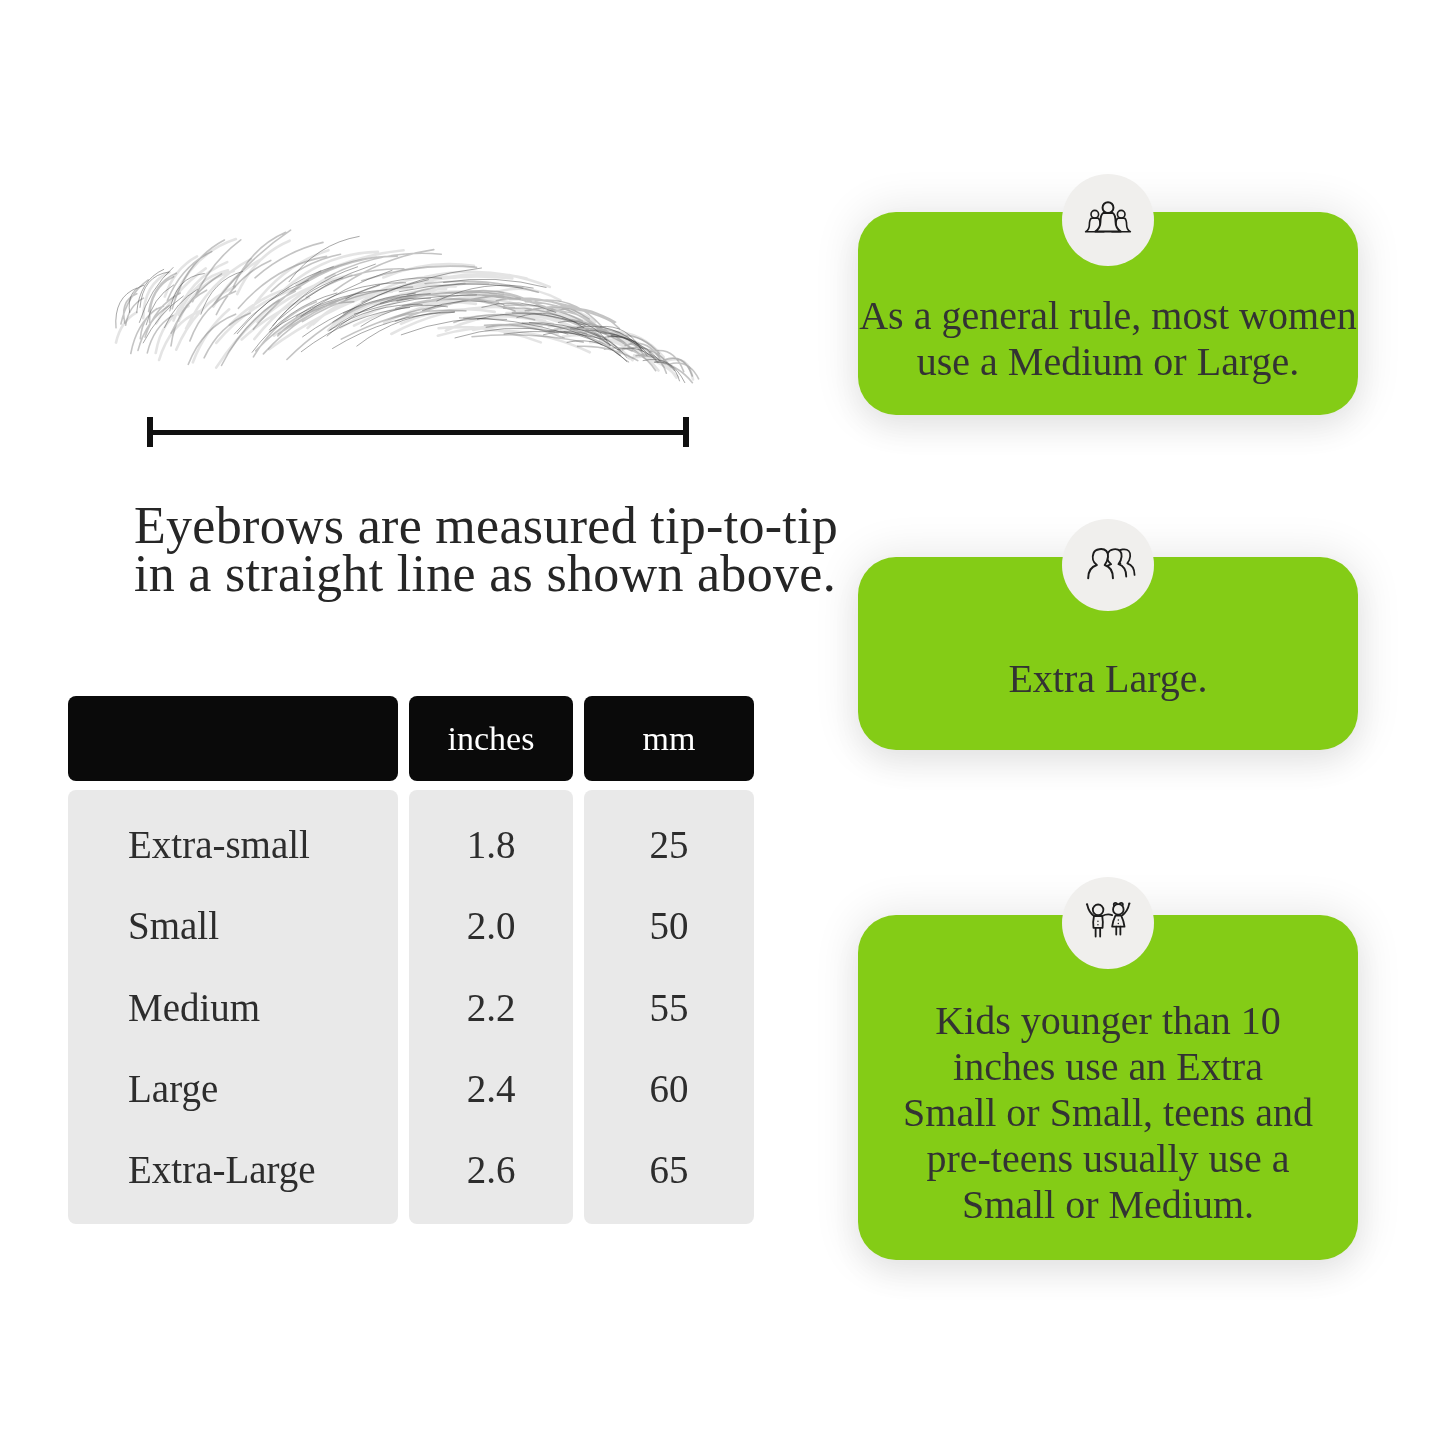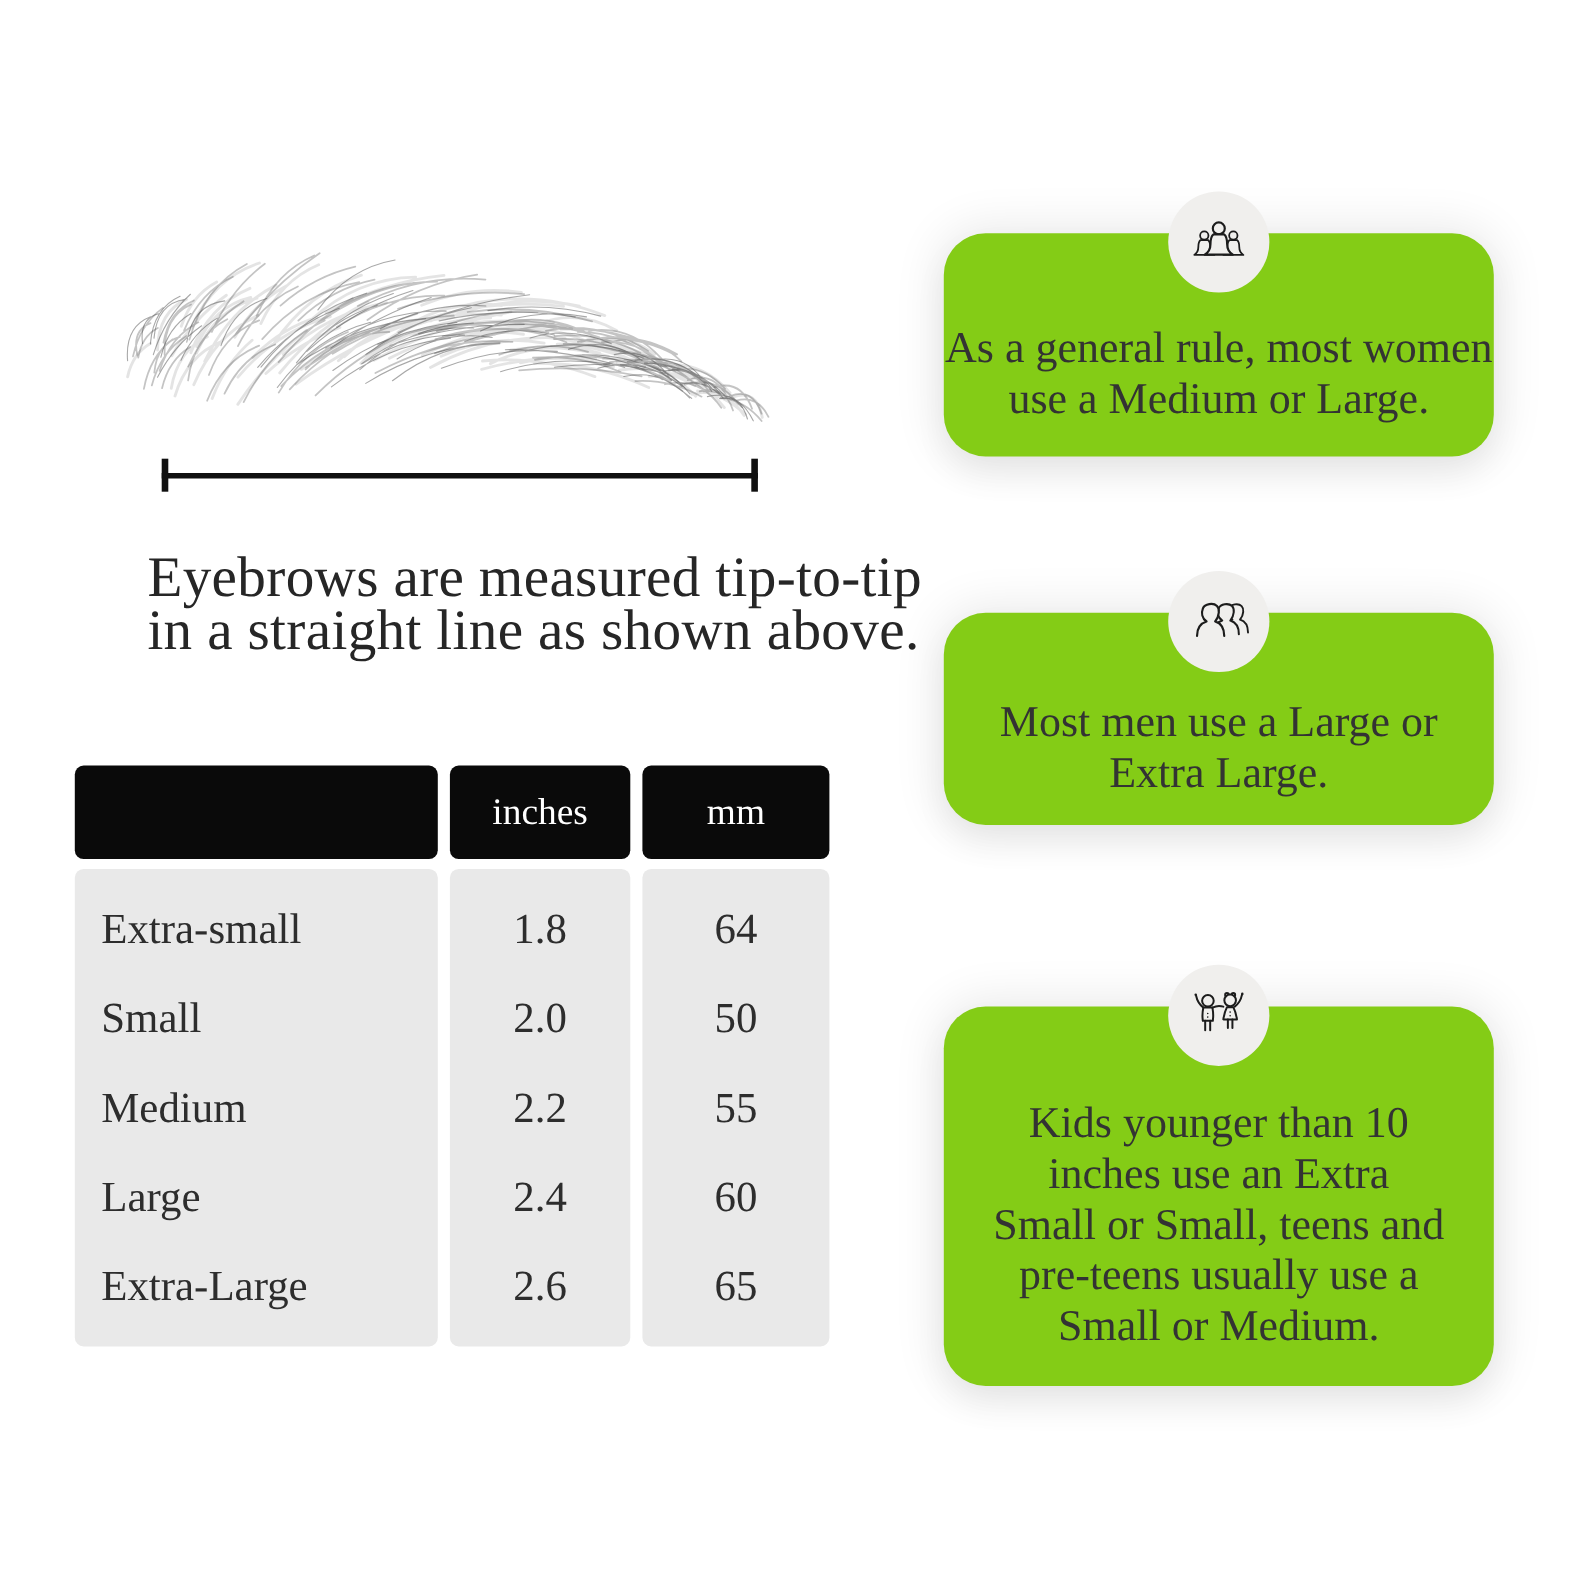--- a/index.html
+++ b/index.html
@@ -24,21 +24,21 @@
   .col-mm{width:170px;}
   .size-table .th{
     height:85px;background:#0a0a0a;border-radius:8px;color:#ffffff;
     display:flex;align-items:center;justify-content:center;font-size:34px;
   }
   .size-table .tbody{
     margin-top:9px;height:434px;background:#e9e9e9;border-radius:8px;
     display:flex;flex-direction:column;padding:14px 0;box-sizing:border-box;
   }
   .size-table .td{flex:1;display:flex;align-items:center;justify-content:center;font-size:39px;color:#2d2d2d;}
-  .col-label .td{justify-content:flex-start;padding-left:24px;}
+  .col-label .td{justify-content:flex-start;padding-left:60px;}
   
   .card{
     position:absolute;left:858px;width:500px;background:#84cc16;border-radius:38px;
     box-shadow:0 0 42px 6px rgba(0,0,0,0.085), 0 16px 30px rgba(0,0,0,0.05);
   }
   .card-1{top:212px;height:203px;}
   .card-2{top:557px;height:193px;}
   .card-3{top:915px;height:345px;}
   .icon-circle{
     position:absolute;top:-38px;left:50%;transform:translateX(-50%);
@@ -90,21 +90,21 @@
         <div class="td">1.8</div>
         <div class="td">2.0</div>
         <div class="td">2.2</div>
         <div class="td">2.4</div>
         <div class="td">2.6</div>
       </div>
     </div>
     <div class="col col-mm">
       <div class="th">mm</div>
       <div class="tbody">
-        <div class="td">64</div>
+        <div class="td">25</div>
         <div class="td">50</div>
         <div class="td">55</div>
         <div class="td">60</div>
         <div class="td">65</div>
       </div>
     </div>
   </div>
 
   <div class="card card-1">
     <div class="icon-circle">
@@ -137,21 +137,20 @@
         </g>
         <g transform="translate(8,-1) scale(0.94)">
           <path fill="#f0efed" d="M -15,16 C -15,6.5 -11,2 -4.5,0 C -9.5,-3.5 -10.5,-9.5 -8.5,-14.5 C -6.5,-19.5 3,-21 7,-17 C 10,-14 10,-6.5 5,0 C 11.5,2 15,6.5 15,16"></path>
         </g>
         <g transform="translate(-9,0)">
           <path fill="#f0efed" d="M -15,16 C -15,6.5 -11,2 -4.5,0 C -9.5,-3.5 -10.5,-9.5 -8.5,-14.5 C -6.5,-19.5 3,-21 7,-17 C 10,-14 10,-6.5 5,0 C 11.5,2 15,6.5 15,16"></path>
         </g>
       </svg>
     </div>
     <div class="card-text">
-      <div>Most men use a Large or</div>
       <div>Extra Large.</div>
     </div>
   </div>
 
   <div class="card card-3">
     <div class="icon-circle">
       <svg viewBox="-40 -32 80 64" fill="none" stroke="#1c1c1c" stroke-width="2.2" stroke-linejoin="round" stroke-linecap="round">
 
         <circle cx="-12" cy="-16" r="6.4" fill="#f0efed"></circle>
         <path d="M -17,-8.5 C -21,-11.5 -24,-16.5 -25,-21.5"></path>

